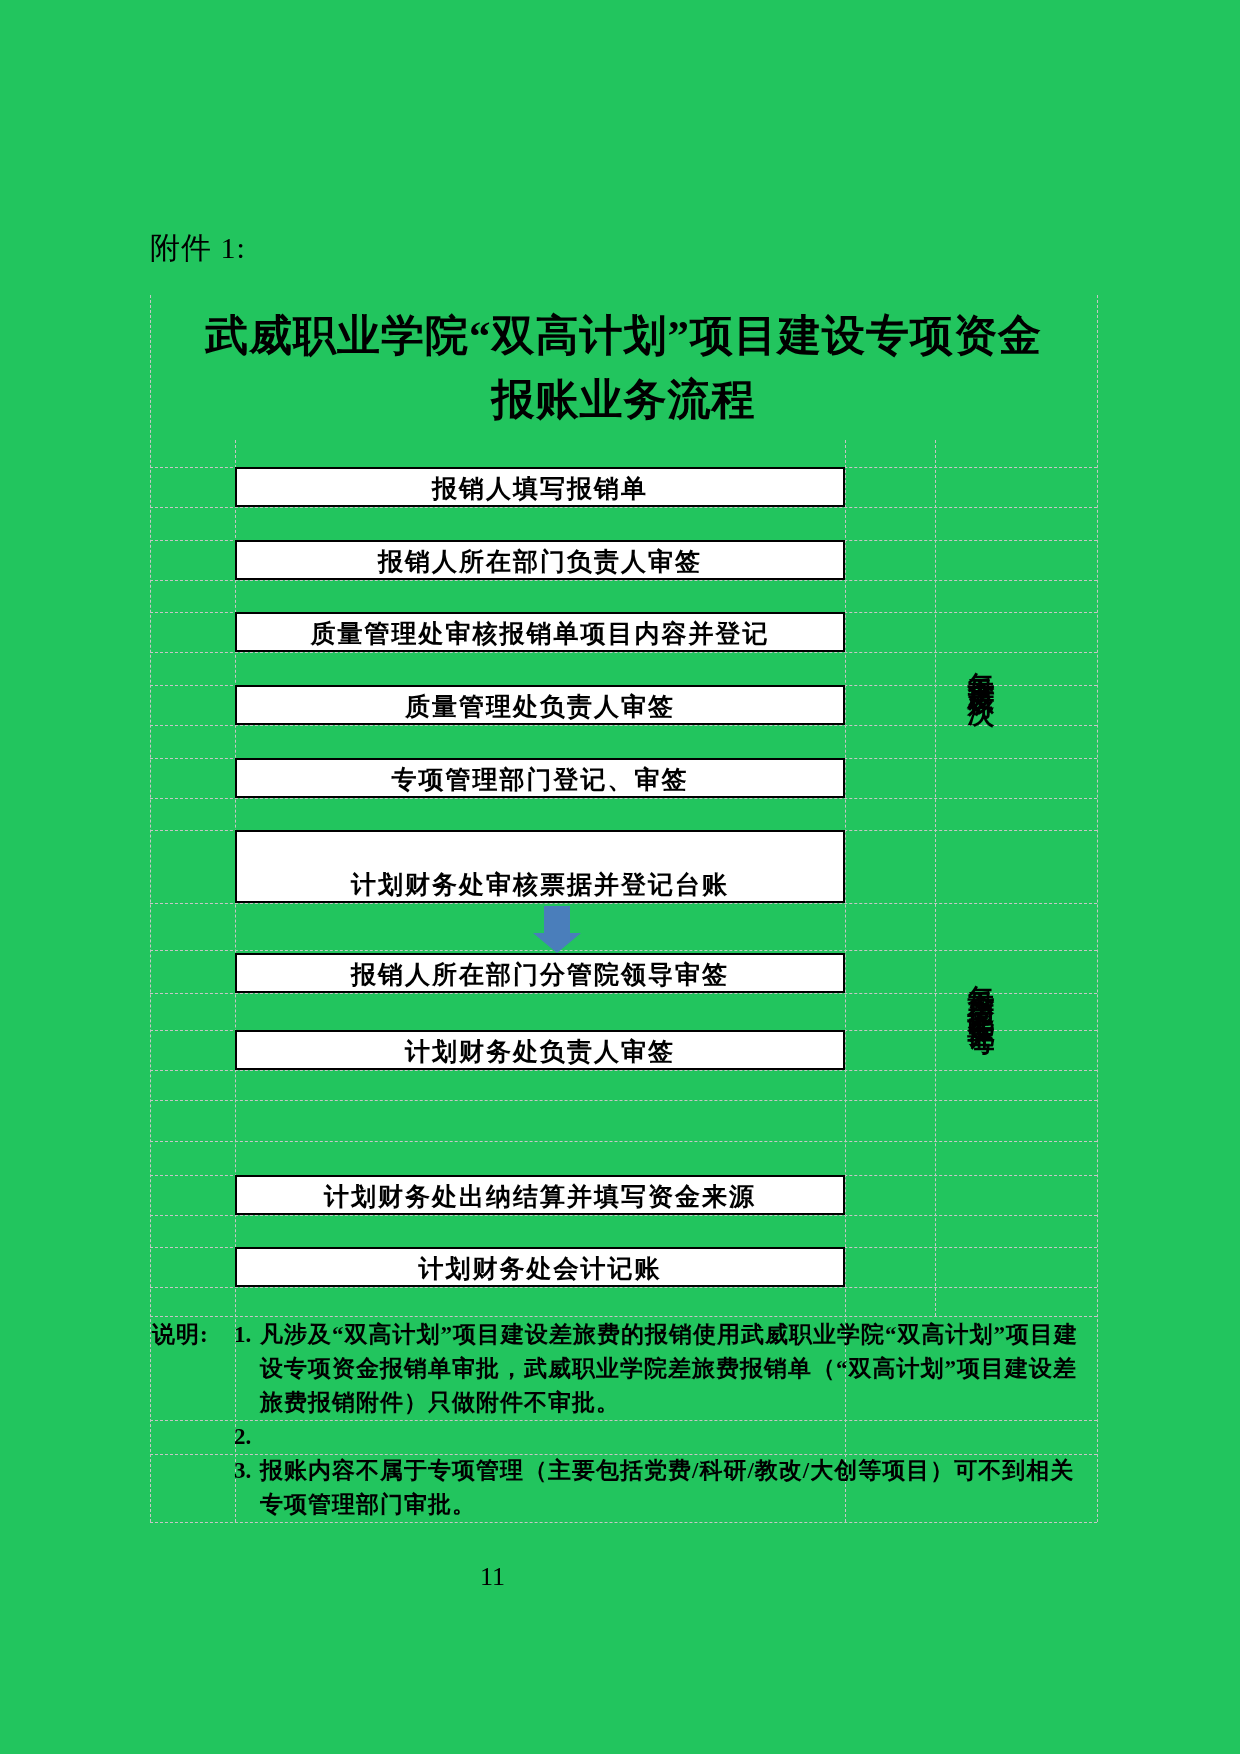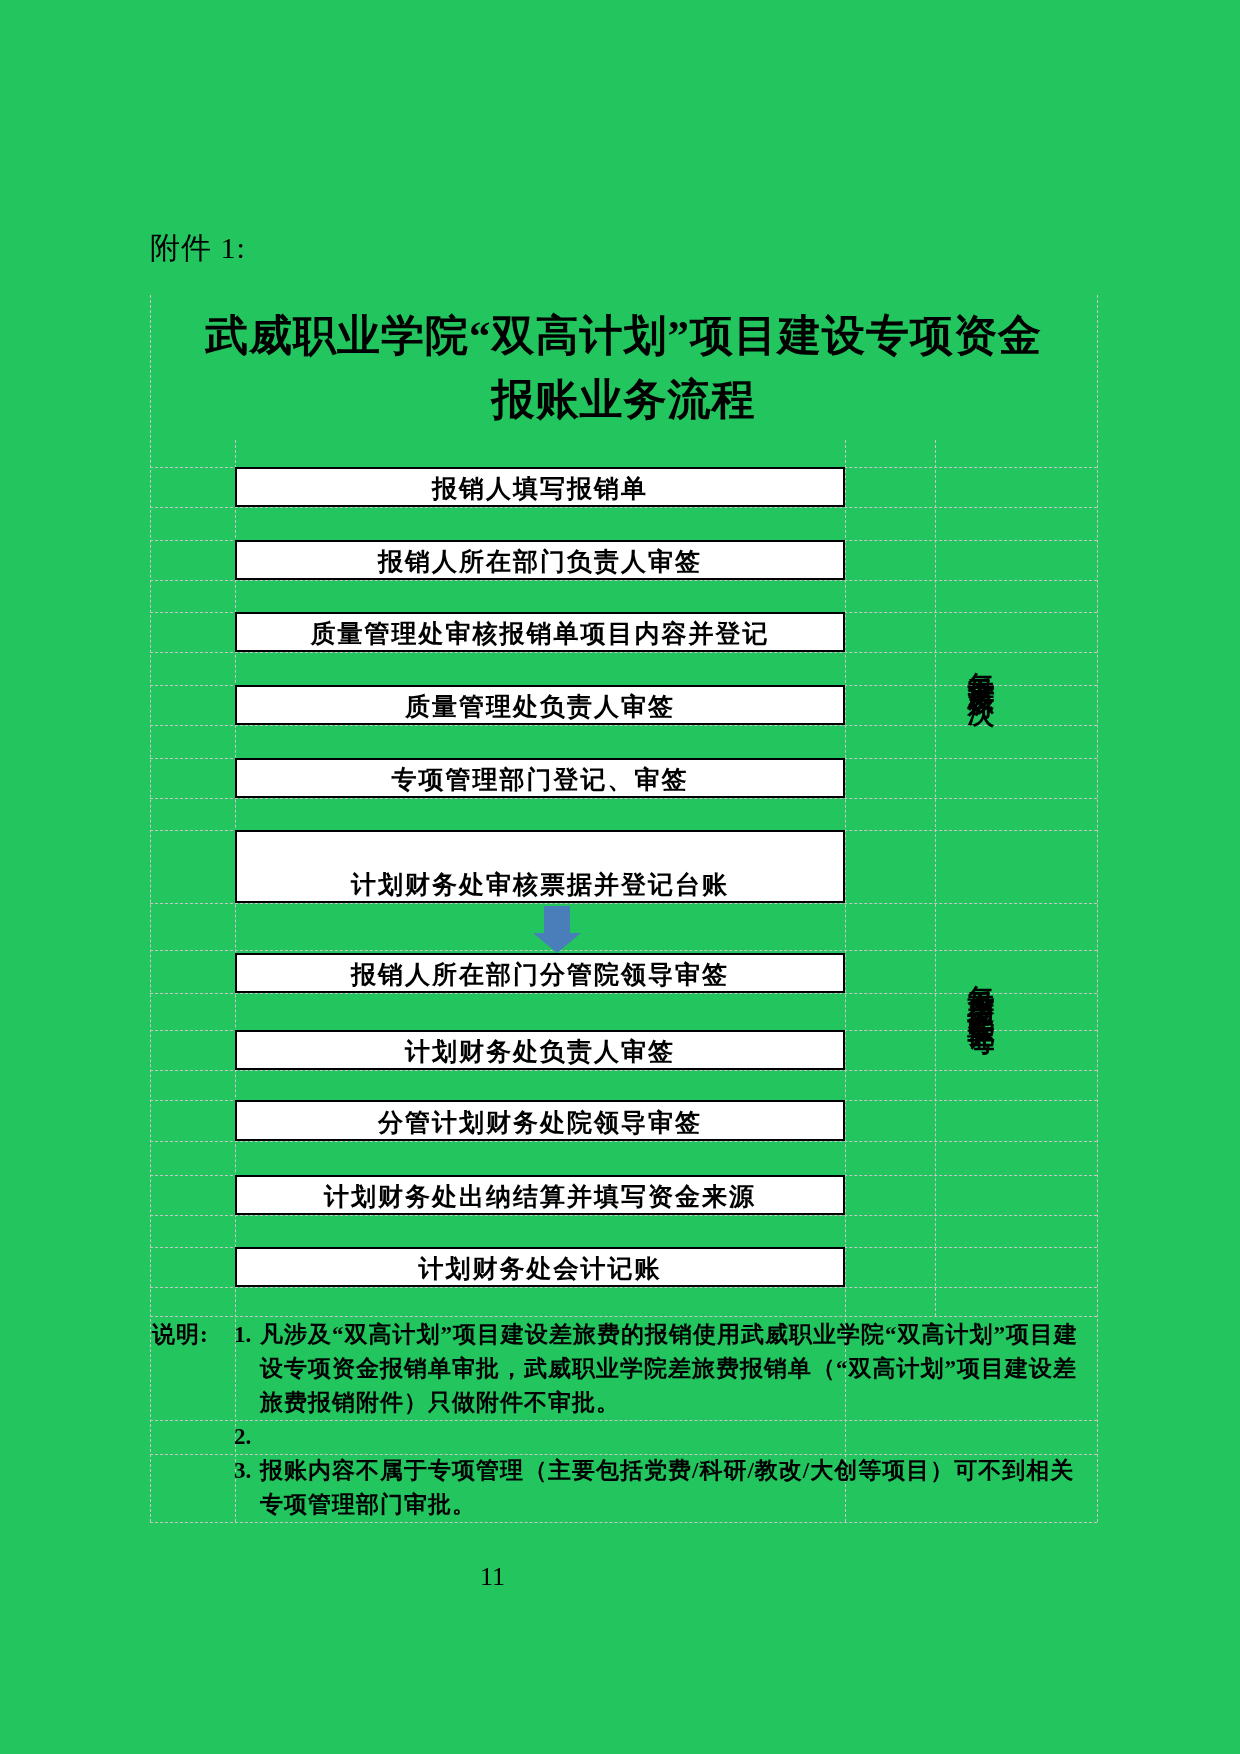--- a/index.html
+++ b/index.html
@@ -125,23 +125,20 @@
     </div>
   <div class="flow-box" style="top:830px;height:73px">
       <span>计划财务处审核票据并登记台账</span>
     </div>
   <div class="flow-box" style="top:953px;height:40px">
       <span>报销人所在部门分管院领导审签</span>
     </div>
   <div class="flow-box" style="top:1030px;height:40px">
       <span>计划财务处负责人审签</span>
     </div>
-  <div class="flow-box" style="top:1100px;height:41px">
-      <span>分管计划财务处院领导审签</span>
-    </div>
   <div class="flow-box" style="top:1175px;height:40px">
       <span>计划财务处出纳结算并填写资金来源</span>
     </div>
   <div class="flow-box" style="top:1247px;height:40px">
       <span>计划财务处会计记账</span>
     </div>
 
   <div class="arrow">
     <div class="stem"></div>
     <div class="head"></div>

